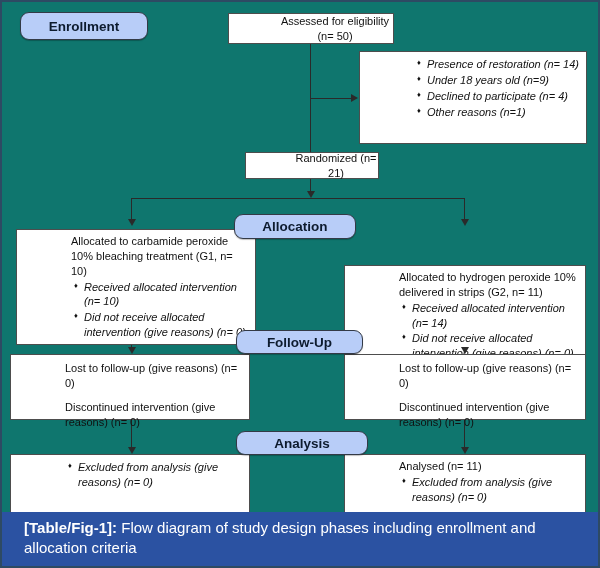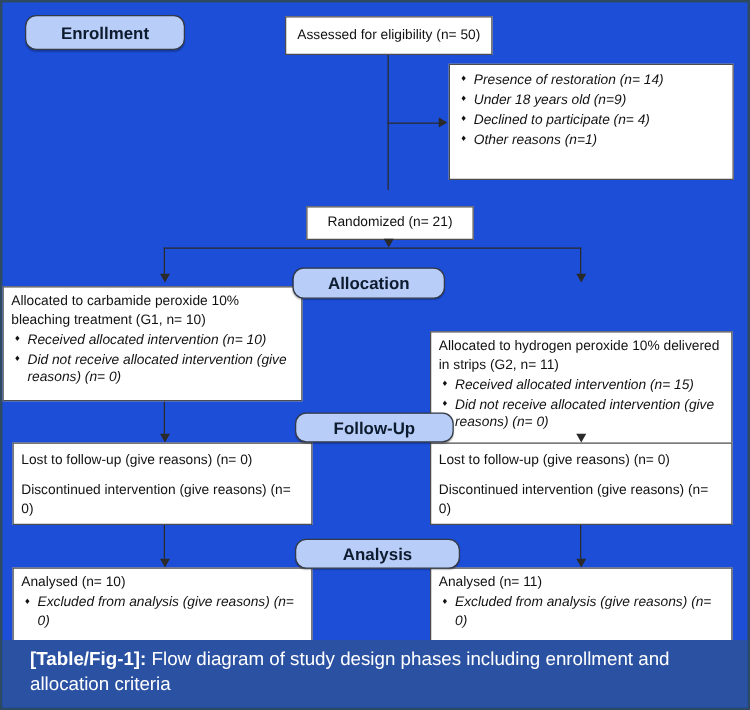--- a/index.html
+++ b/index.html
@@ -2,27 +2,27 @@
 <html style="--pill-fill: #b8cdf8; --pill-border: #333a46; --caption-bg: #2b52a2; --frame-border: #2e4a63; --box-border: #4d4d4d; --line: #2a2a2a;"><head>
 <meta charset="utf-8">
 <style>
   :root{
     --pill-fill:#b8cdf8; --pill-border:#333a46; --pill-text:#0d1b2e;
     --caption-bg:#2b52a2; --frame-border:#2e4a63; --box-border:#4d4d4d; --line:#2a2a2a;
   }
   html,body{margin:0;padding:0;background:#fff;}
   body{font-family:"Liberation Sans","DejaVu Sans",sans-serif;}
   .frame{position:relative;width:600px;height:568px;box-sizing:border-box;
-    border:2px solid var(--frame-border);background:#1d4ed8;overflow:hidden;}
+    border:2px solid var(--frame-border);background:#0f766e;overflow:hidden;}
   .pill{position:absolute;box-sizing:border-box;background:var(--pill-fill);
     border:1.5px solid var(--pill-border);border-radius:9px;color:var(--pill-text);
     font-weight:bold;font-size:13.5px;display:flex;align-items:center;justify-content:center;
     z-index:5;box-shadow:0 1px 1px rgba(0,0,0,.25);}
   .fbox{position:absolute;box-sizing:border-box;background:#fff;border:1px solid var(--box-border);
-    font-size:11px;color:#111;line-height:1.35;z-index:2;}
+    font-size:11px;color:#111;line-height:1.35;z-index:2;padding-left:48px;}
   .fbox.center{display:flex;align-items:center;justify-content:center;text-align:center;}
   .fbox .pad{padding:4px 6px;}
   .blist{margin:1px 0 0 0;padding:0;list-style:none;font-style:italic;}
   .blist li{position:relative;padding-left:13px;margin:1px 0;}
   .blist li::before{content:"\2666";position:absolute;left:3px;top:1px;font-size:7.5px;}
   .vl{position:absolute;width:1px;background:var(--line);z-index:1;}
   .hl{position:absolute;height:1px;background:var(--line);z-index:1;}
   .ah-down{position:absolute;width:0;height:0;border-left:4px solid transparent;
     border-right:4px solid transparent;border-top:7px solid var(--line);z-index:3;}
   .ah-right{position:absolute;width:0;height:0;border-top:4px solid transparent;
@@ -53,44 +53,44 @@
     <div class="pad">
       <ul class="blist">
         <li>Presence of restoration (n= 14)</li>
         <li>Under 18 years old (n=9)</li>
         <li>Declined to participate (n= 4)</li>
         <li>Other reasons (n=1)</li>
       </ul>
     </div>
   </div>
 
-  <div class="fbox center" style="left:243px;top:150px;width:134px;height:27px;margin-top:13px;">Randomized (n= 21)</div>
+  <div class="fbox center" style="left:243px;top:150px;width:134px;height:27px;">Randomized (n= 21)</div>
 
   <div class="vl" style="left:308px;top:177px;height:13px;"></div>
   <div class="ah-down" style="left:305px;top:189px;"></div>
   <div class="hl" style="left:129px;top:196px;width:334px;"></div>
   <div class="vl" style="left:129px;top:196px;height:21px;"></div>
   <div class="ah-down" style="left:126px;top:217px;"></div>
   <div class="vl" style="left:462px;top:196px;height:21px;"></div>
   <div class="ah-down" style="left:459px;top:217px;"></div>
 
-  <div class="fbox" style="left:0;top:227px;width:240px;height:92px;">
+  <div class="fbox" style="left:14px;top:227px;width:240px;height:116px;">
     <div class="pad">
       <div>Allocated to carbamide peroxide 10% bleaching treatment (G1, n= 10)</div>
       <ul class="blist">
         <li>Received allocated intervention (n= 10)</li>
         <li>Did not receive allocated intervention (give reasons) (n= 0)</li>
       </ul>
     </div>
   </div>
   <div class="fbox" style="left:342px;top:227px;width:242px;height:92px;margin-top:36px;">
     <div class="pad">
       <div>Allocated to hydrogen peroxide 10% delivered in strips (G2, n= 11)</div>
       <ul class="blist">
-        <li>Received allocated intervention (n= 15)</li>
+        <li>Received allocated intervention (n= 14)</li>
         <li>Did not receive allocated intervention (give reasons) (n= 0)</li>
       </ul>
     </div>
   </div>
 
   <div class="vl" style="left:129px;top:319px;height:26px;"></div>
   <div class="ah-down" style="left:126px;top:345px;"></div>
   <div class="vl" style="left:462px;top:319px;height:26px;"></div>
   <div class="ah-down" style="left:459px;top:345px;"></div>
 
@@ -109,21 +109,20 @@
     </div>
   </div>
 
   <div class="vl" style="left:129px;top:418px;height:27px;"></div>
   <div class="ah-down" style="left:126px;top:445px;"></div>
   <div class="vl" style="left:462px;top:418px;height:27px;"></div>
   <div class="ah-down" style="left:459px;top:445px;"></div>
 
   <div class="fbox" style="left:8px;top:452px;width:240px;height:60px;">
     <div class="pad">
-      <div>Analysed  (n= 10)</div>
       <ul class="blist">
         <li>Excluded from analysis (give reasons) (n= 0)</li>
       </ul>
     </div>
   </div>
   <div class="fbox" style="left:342px;top:452px;width:242px;height:60px;">
     <div class="pad">
       <div>Analysed  (n= 11)</div>
       <ul class="blist">
         <li>Excluded from analysis (give reasons) (n= 0)</li>

